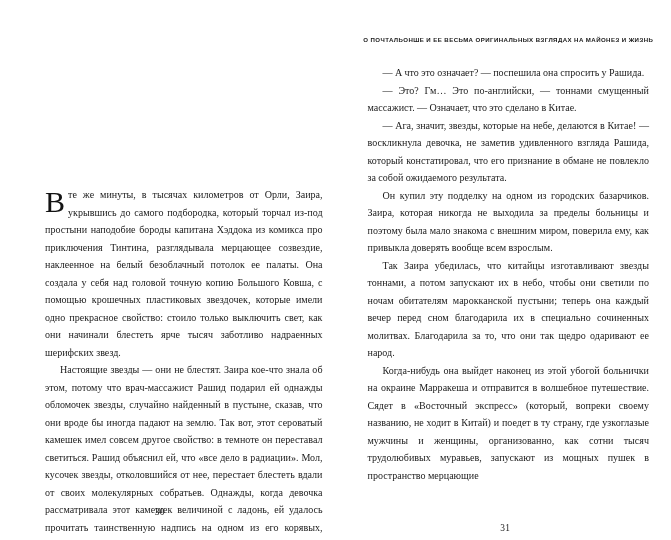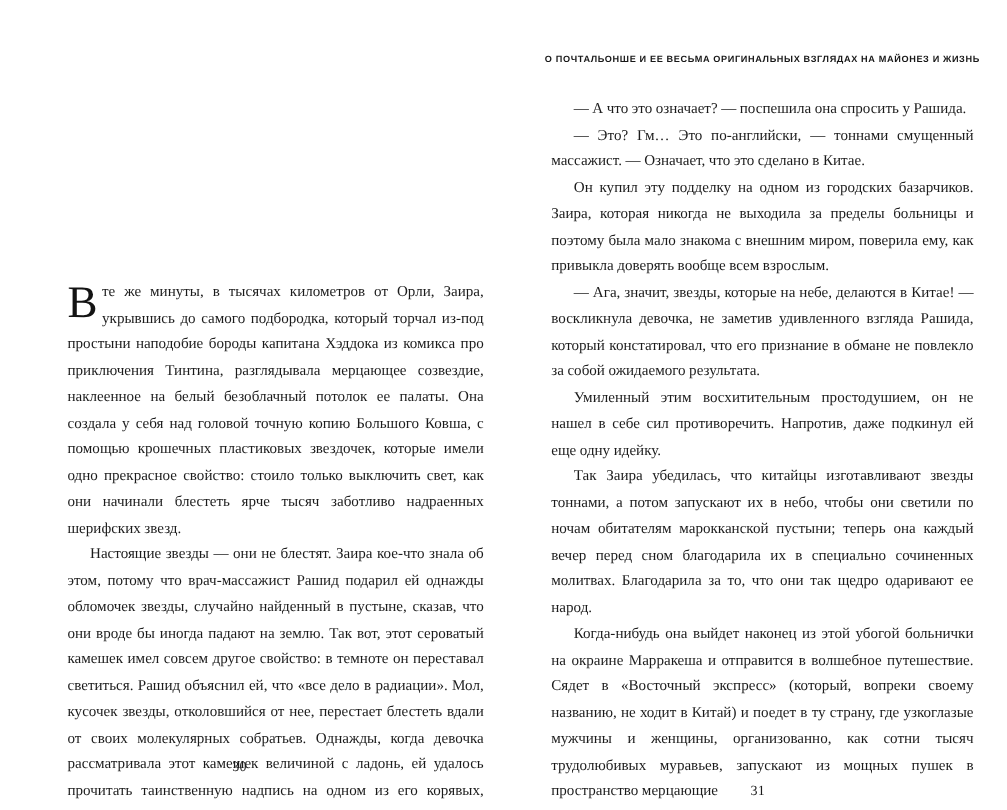--- a/index.html
+++ b/index.html
@@ -139,25 +139,24 @@
   <div class="page page-right">
 
     <div class="running-head">О ПОЧТАЛЬОНШЕ И ЕЕ ВЕСЬМА ОРИГИНАЛЬНЫХ ВЗГЛЯДАХ НА МАЙОНЕЗ И ЖИЗНЬ</div>
 
     <div class="column">
 
       <p class="para"><span>— А что это означает? — поспешила она спросить у Рашида.</span></p>
 
       <p class="para"><span>— Это? Гм… Это по-английски, — тоннами смущенный массажист. — Означает, что это сделано в Китае.</span></p>
 
+      <p class="para"><span>— Ага, значит, звезды, которые на небе, делаются в Китае! — воскликнула девочка, не заметив удивленного взгляда Рашида, который констатировал, что его признание в обмане не повлекло за собой ожидаемого результата.</span></p>
+
       <p class="para"><span>Он купил эту подделку на одном из городских базарчиков. Заира, которая никогда не выходила за пределы больницы и поэтому была мало знакома с внешним миром, поверила ему, как привыкла доверять вообще всем взрослым.</span></p>
 
-      <p class="para"><span>— Ага, значит, звезды, которые на небе, делаются в Китае! — воскликнула девочка, не заметив удивленного взгляда Рашида, который констатировал, что его признание в обмане не повлекло за собой ожидаемого результата.</span></p>
-
-      <p class="para"><span>Умиленный этим восхитительным простодушием, он не нашел в себе сил противоречить. Напротив, даже подкинул ей еще одну идейку.</span></p>
 
 
       <p class="para"><span>Так Заира убедилась, что китайцы изготавливают звезды тоннами, а потом запускают их в небо, чтобы они светили по ночам обитателям марокканской пустыни; теперь она каждый вечер перед сном благодарила их в специально сочиненных молитвах. Благодарила за то, что они так щедро одаривают ее народ.</span></p>
 
       <p class="para"><span>Когда-нибудь она выйдет наконец из этой убогой больнички на окраине Марракеша и отправится в волшебное путешествие. Сядет в «Восточный экспресс» (который, вопреки своему названию, не ходит в Китай) и поедет в ту страну, где узкоглазые мужчины и женщины, организованно, как сотни тысяч трудолюбивых муравьев, запускают из мощных пушек в пространство мерцающие</span></p>
 
     </div>
 
     <div class="folio">31</div>
   </div>

